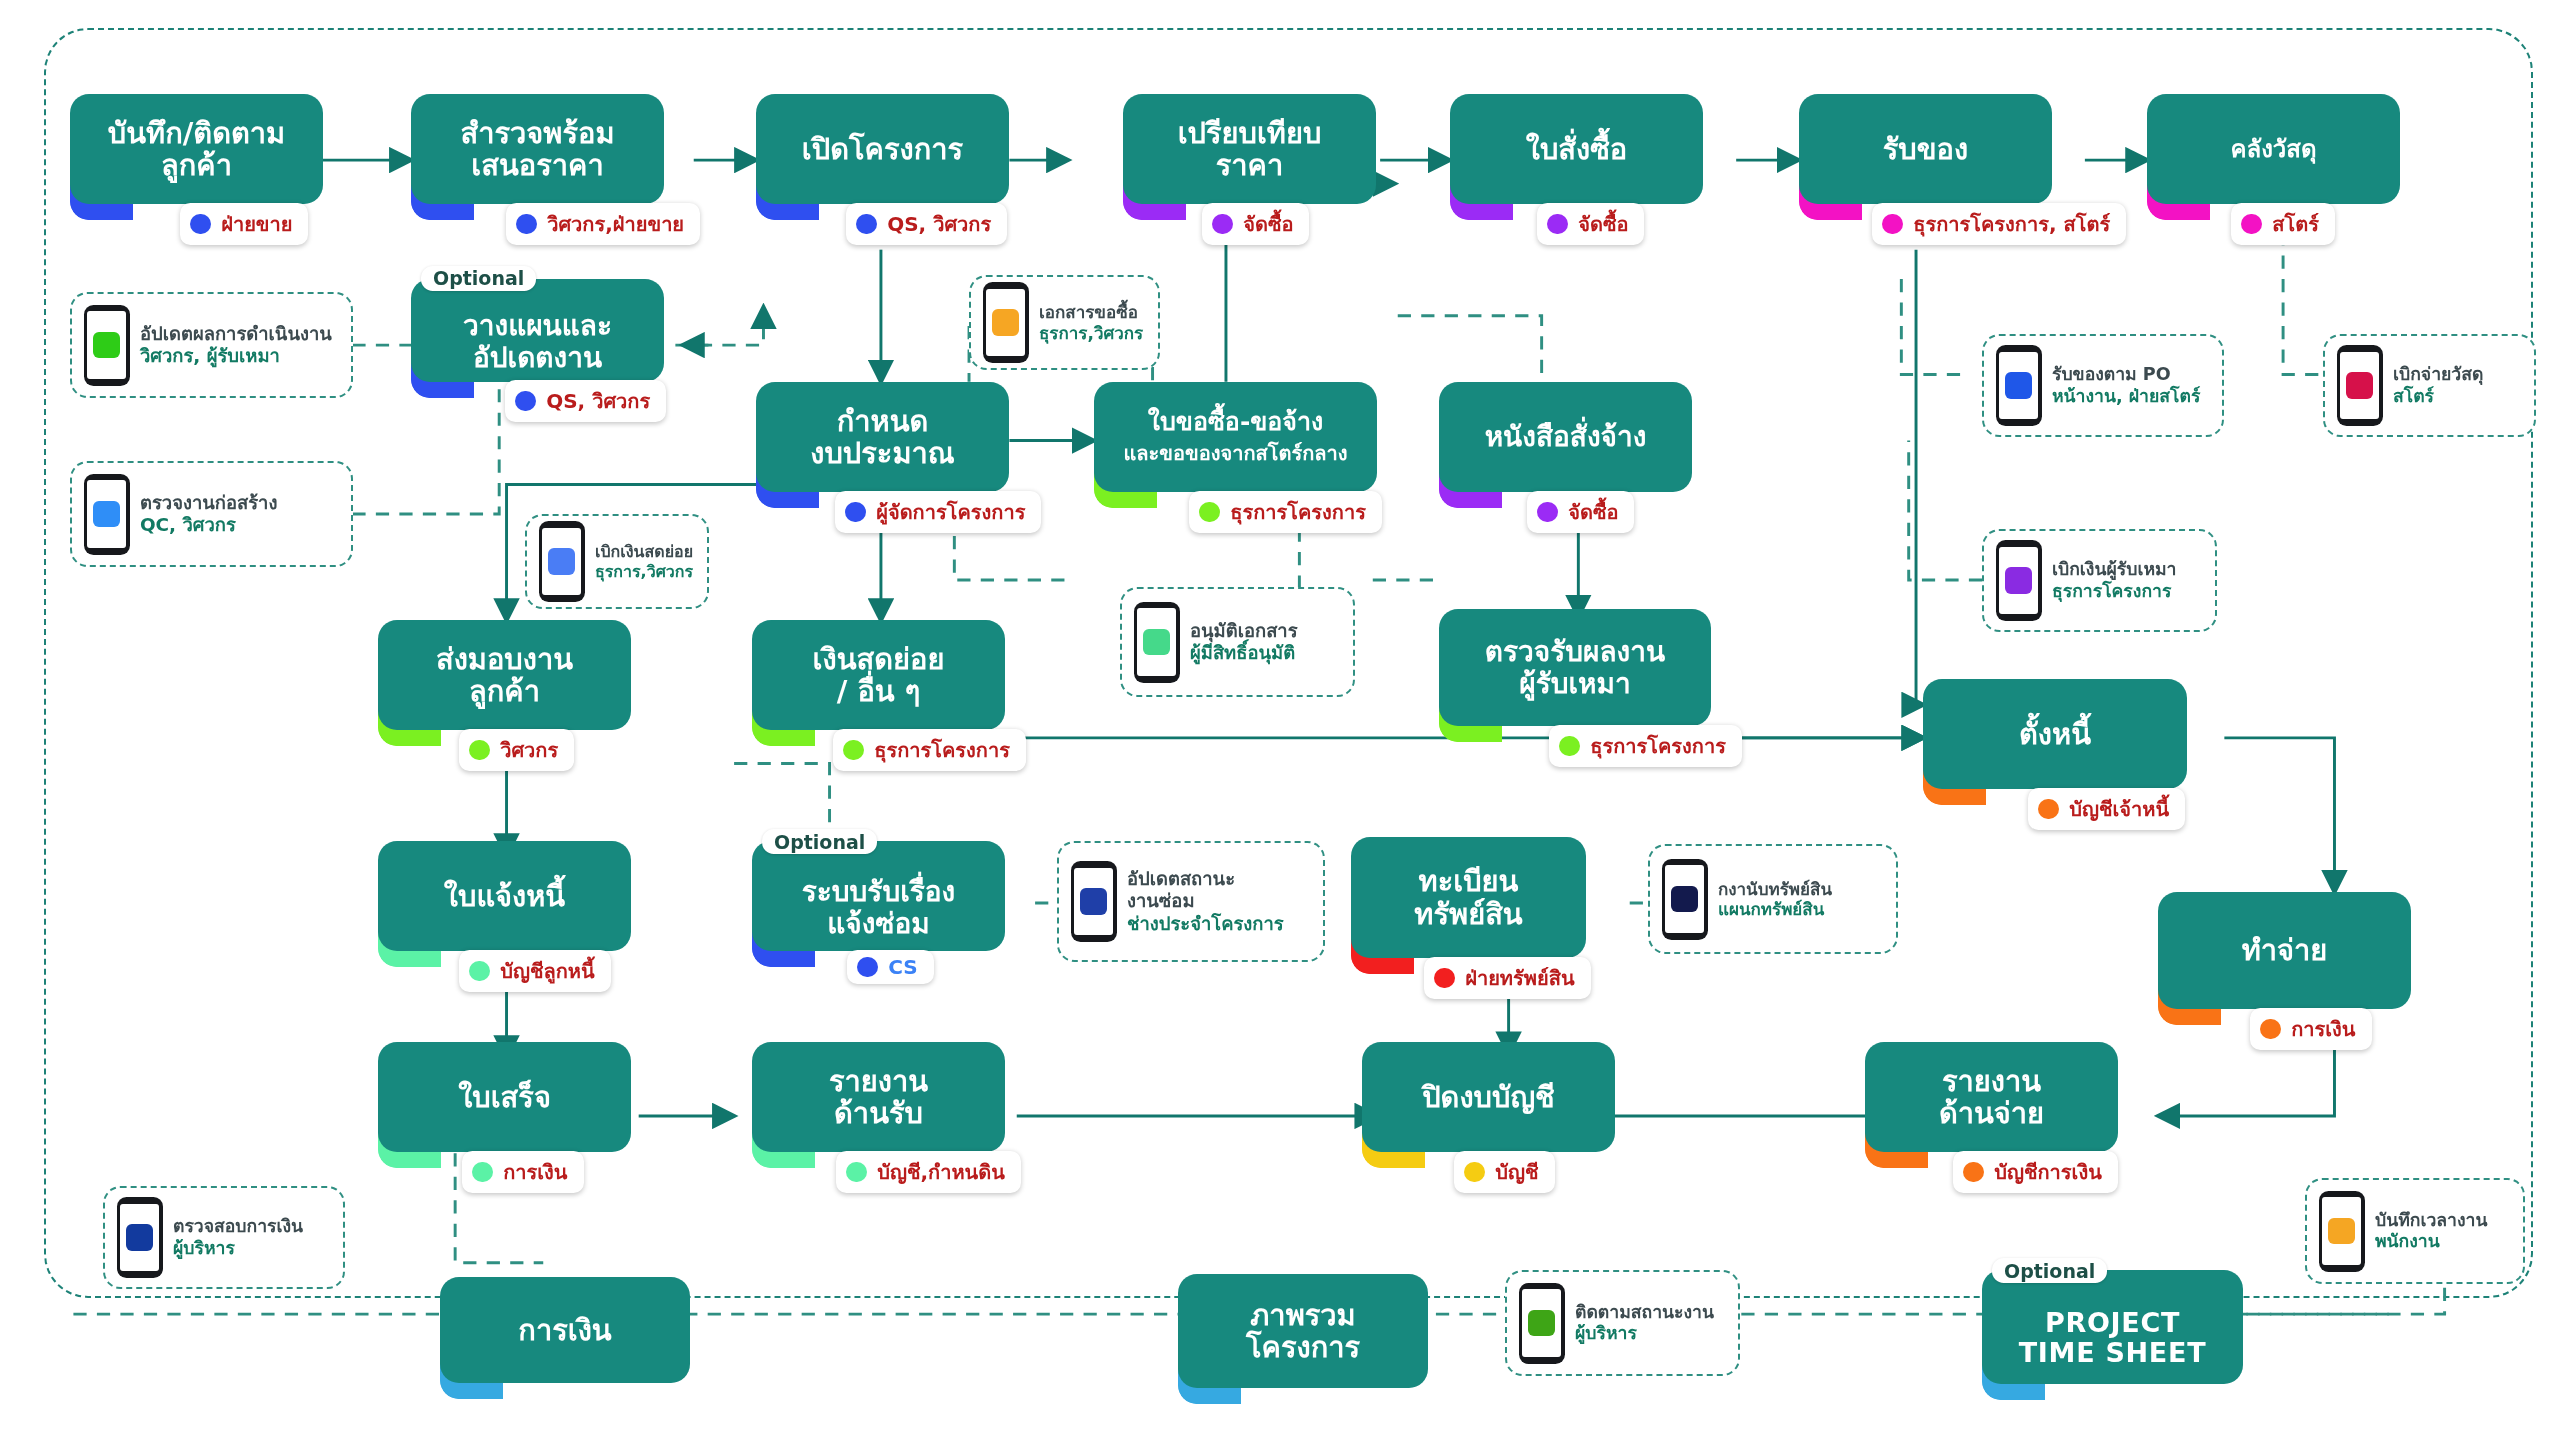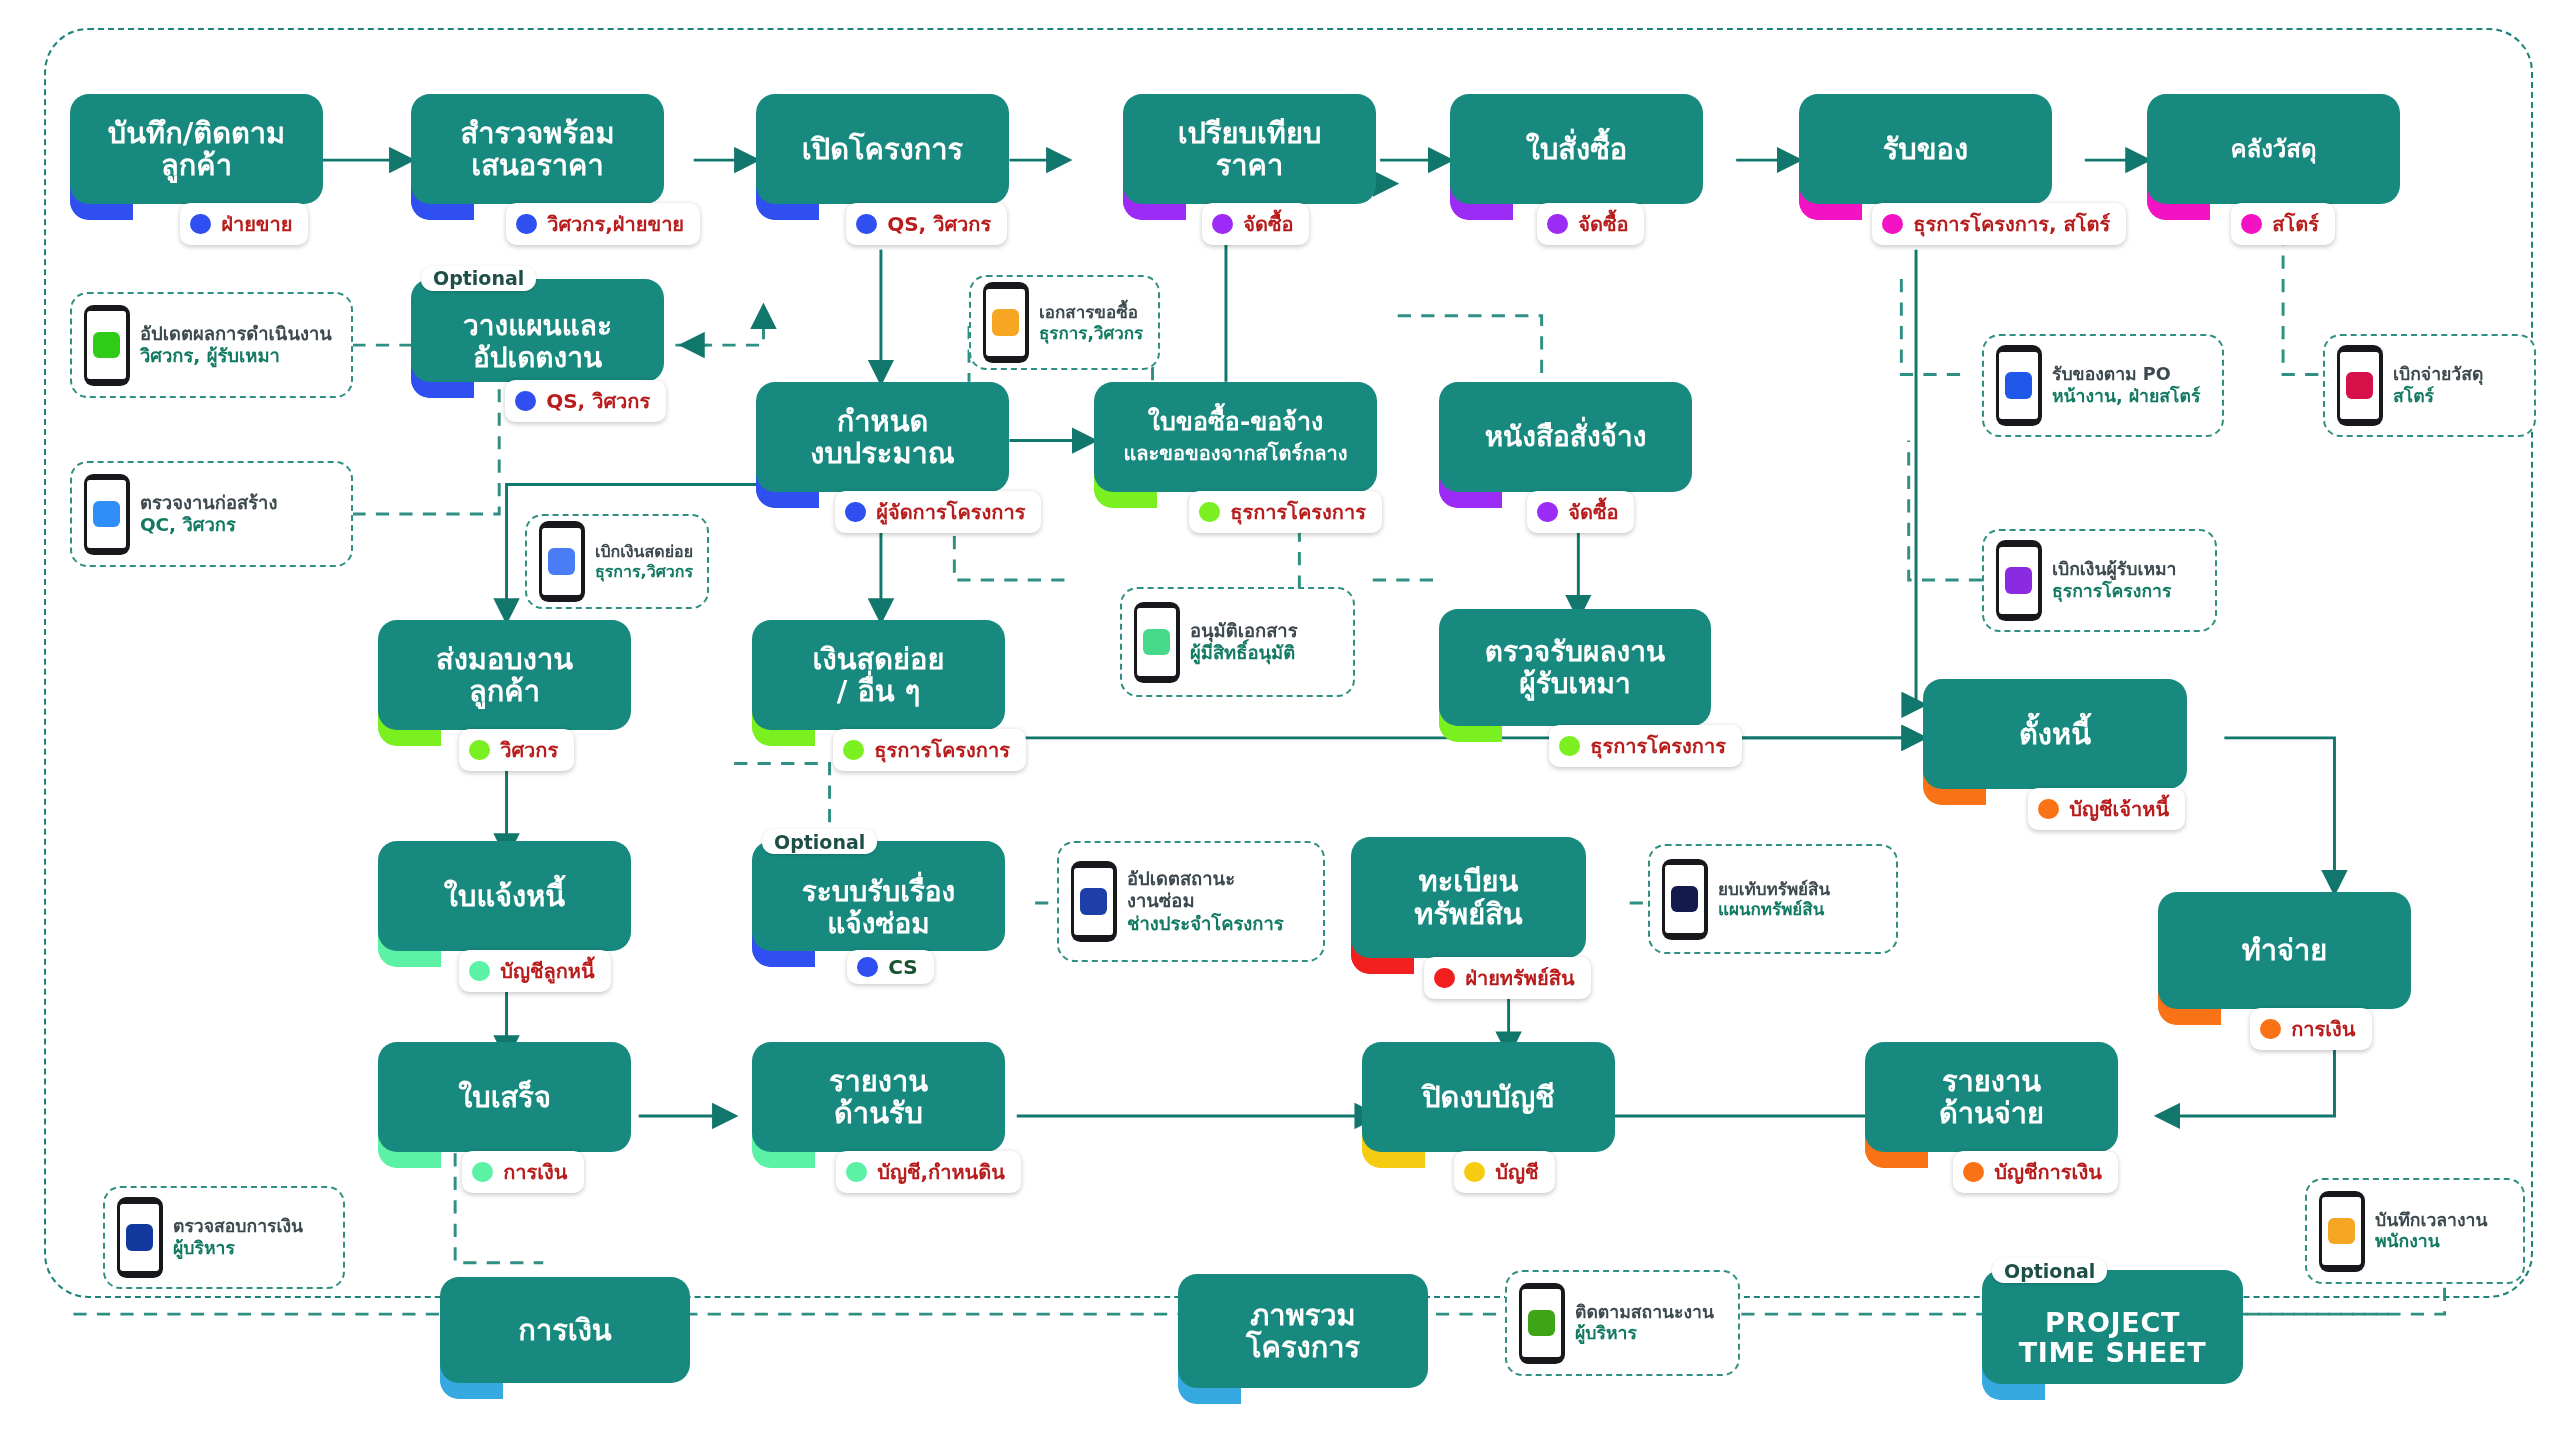--- a/index.html
+++ b/index.html
@@ -319,21 +319,21 @@
 
   <div class="node" style="left:752px;top:841px;width:253px;height:110px;">
     <div class="corner" style="background:#2f4ff0;"></div>
     <div class="card">
         <span class="title" style="font-size:28px;white-space:pre-line;padding-top:23.5px;">ระบบรับเรื่อง
 แจ้งซ่อม</span>
       </div>
     <div class="opt" style="left:10.3px;top:-11.7px;">Optional</div>
     <div class="badge" style="left:95px;top:109px;">
       <span class="dot" style="background:#2f4ff0;"></span>
-      <span class="btxt" style="color:#14532d;">CS</span>
+      <span class="btxt" style="color:#3b82f6;">CS</span>
     </div>
   </div>
 
   <div class="node" style="left:1351px;top:837px;width:235px;height:121px;">
     <div class="corner" style="background:#f21f1f;"></div>
     <div class="card">
         <span class="title" style="font-size:29px;white-space:pre-line;">ทะเบียน
 ทรัพย์สิน</span>
       </div>
     <div class="badge" style="left:73px;top:120px;">
@@ -532,21 +532,21 @@
     </div>
   </div>
 
   <div class="note" style="left:1648px;top:844px;width:250px;height:110px;">
     <div class="phone">
         <div class="scr">
           <span class="app" style="background:#131a4d;"></span>
         </div>
       </div>
     <div class="ntxt center">
-      <span class="nl1" style="font-size:17px;">ยบเทับทรัพย์สิน</span>
+      <span class="nl1" style="font-size:17px;">กงานับทรัพย์สิน</span>
       <span class="nl2" style="font-size:17px;">แผนกทรัพย์สิน</span>
     </div>
   </div>
 
   <div class="note" style="left:103px;top:1186px;width:242px;height:103px;">
     <div class="phone">
         <div class="scr">
           <span class="app" style="background:#123a9e;"></span>
         </div>
       </div>

